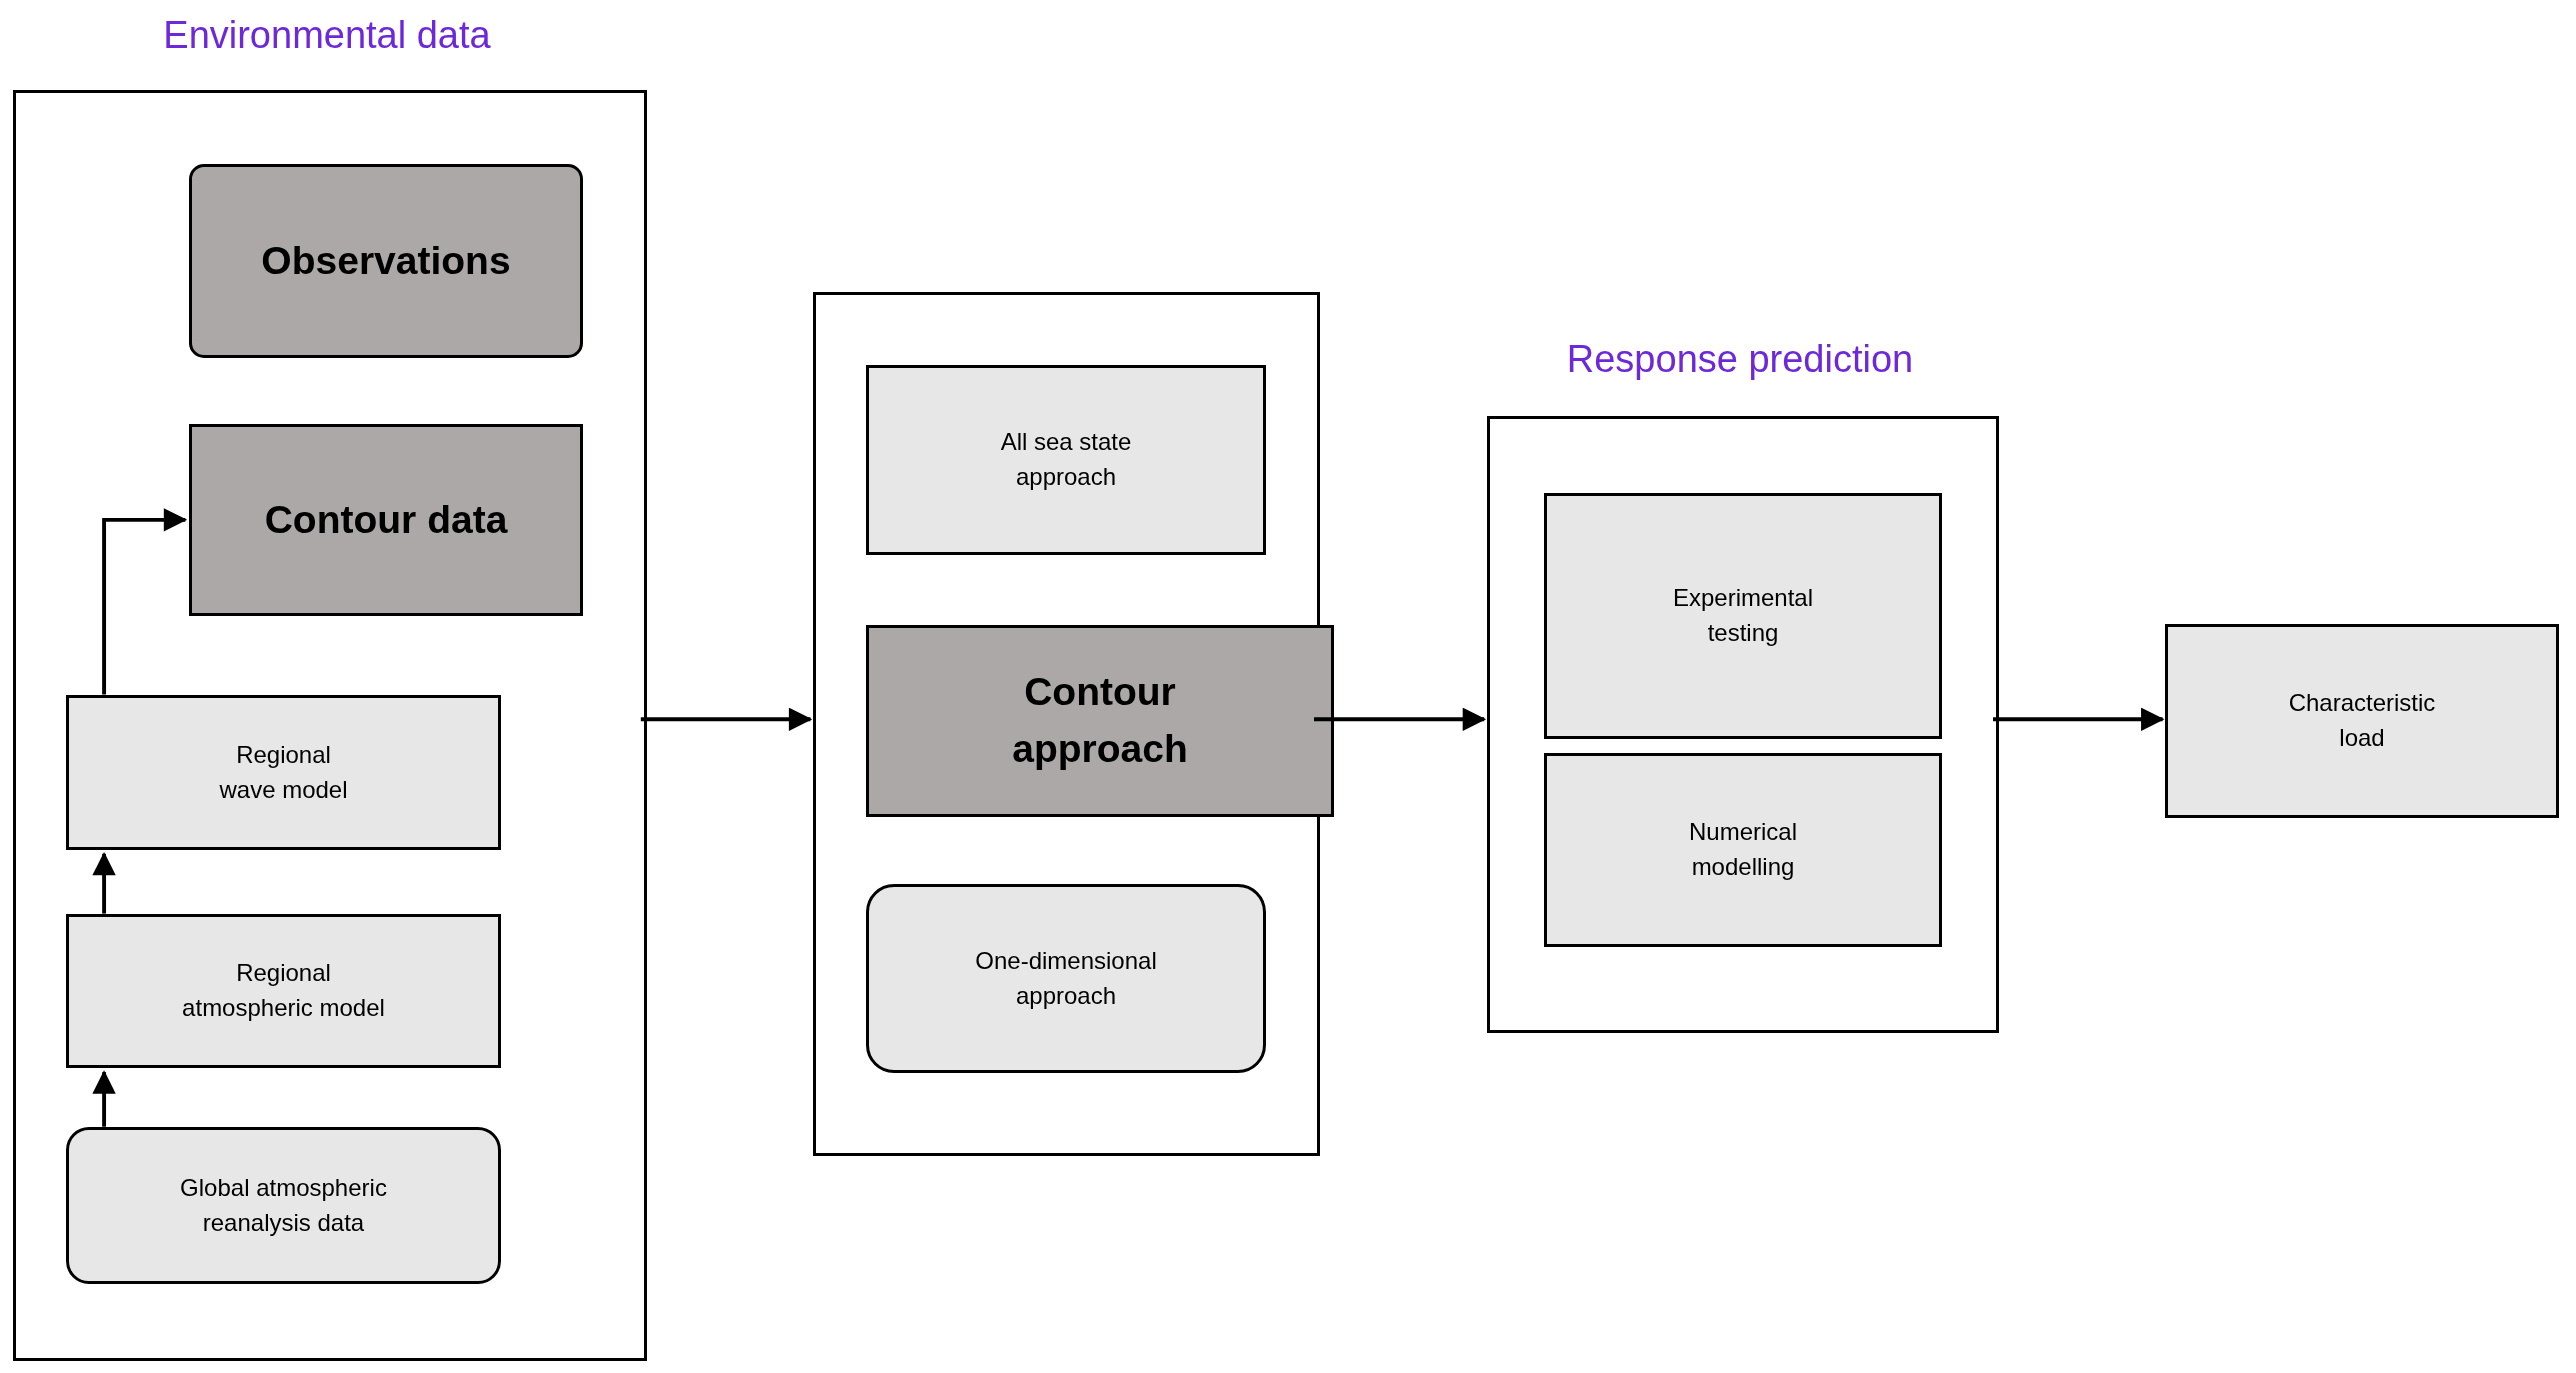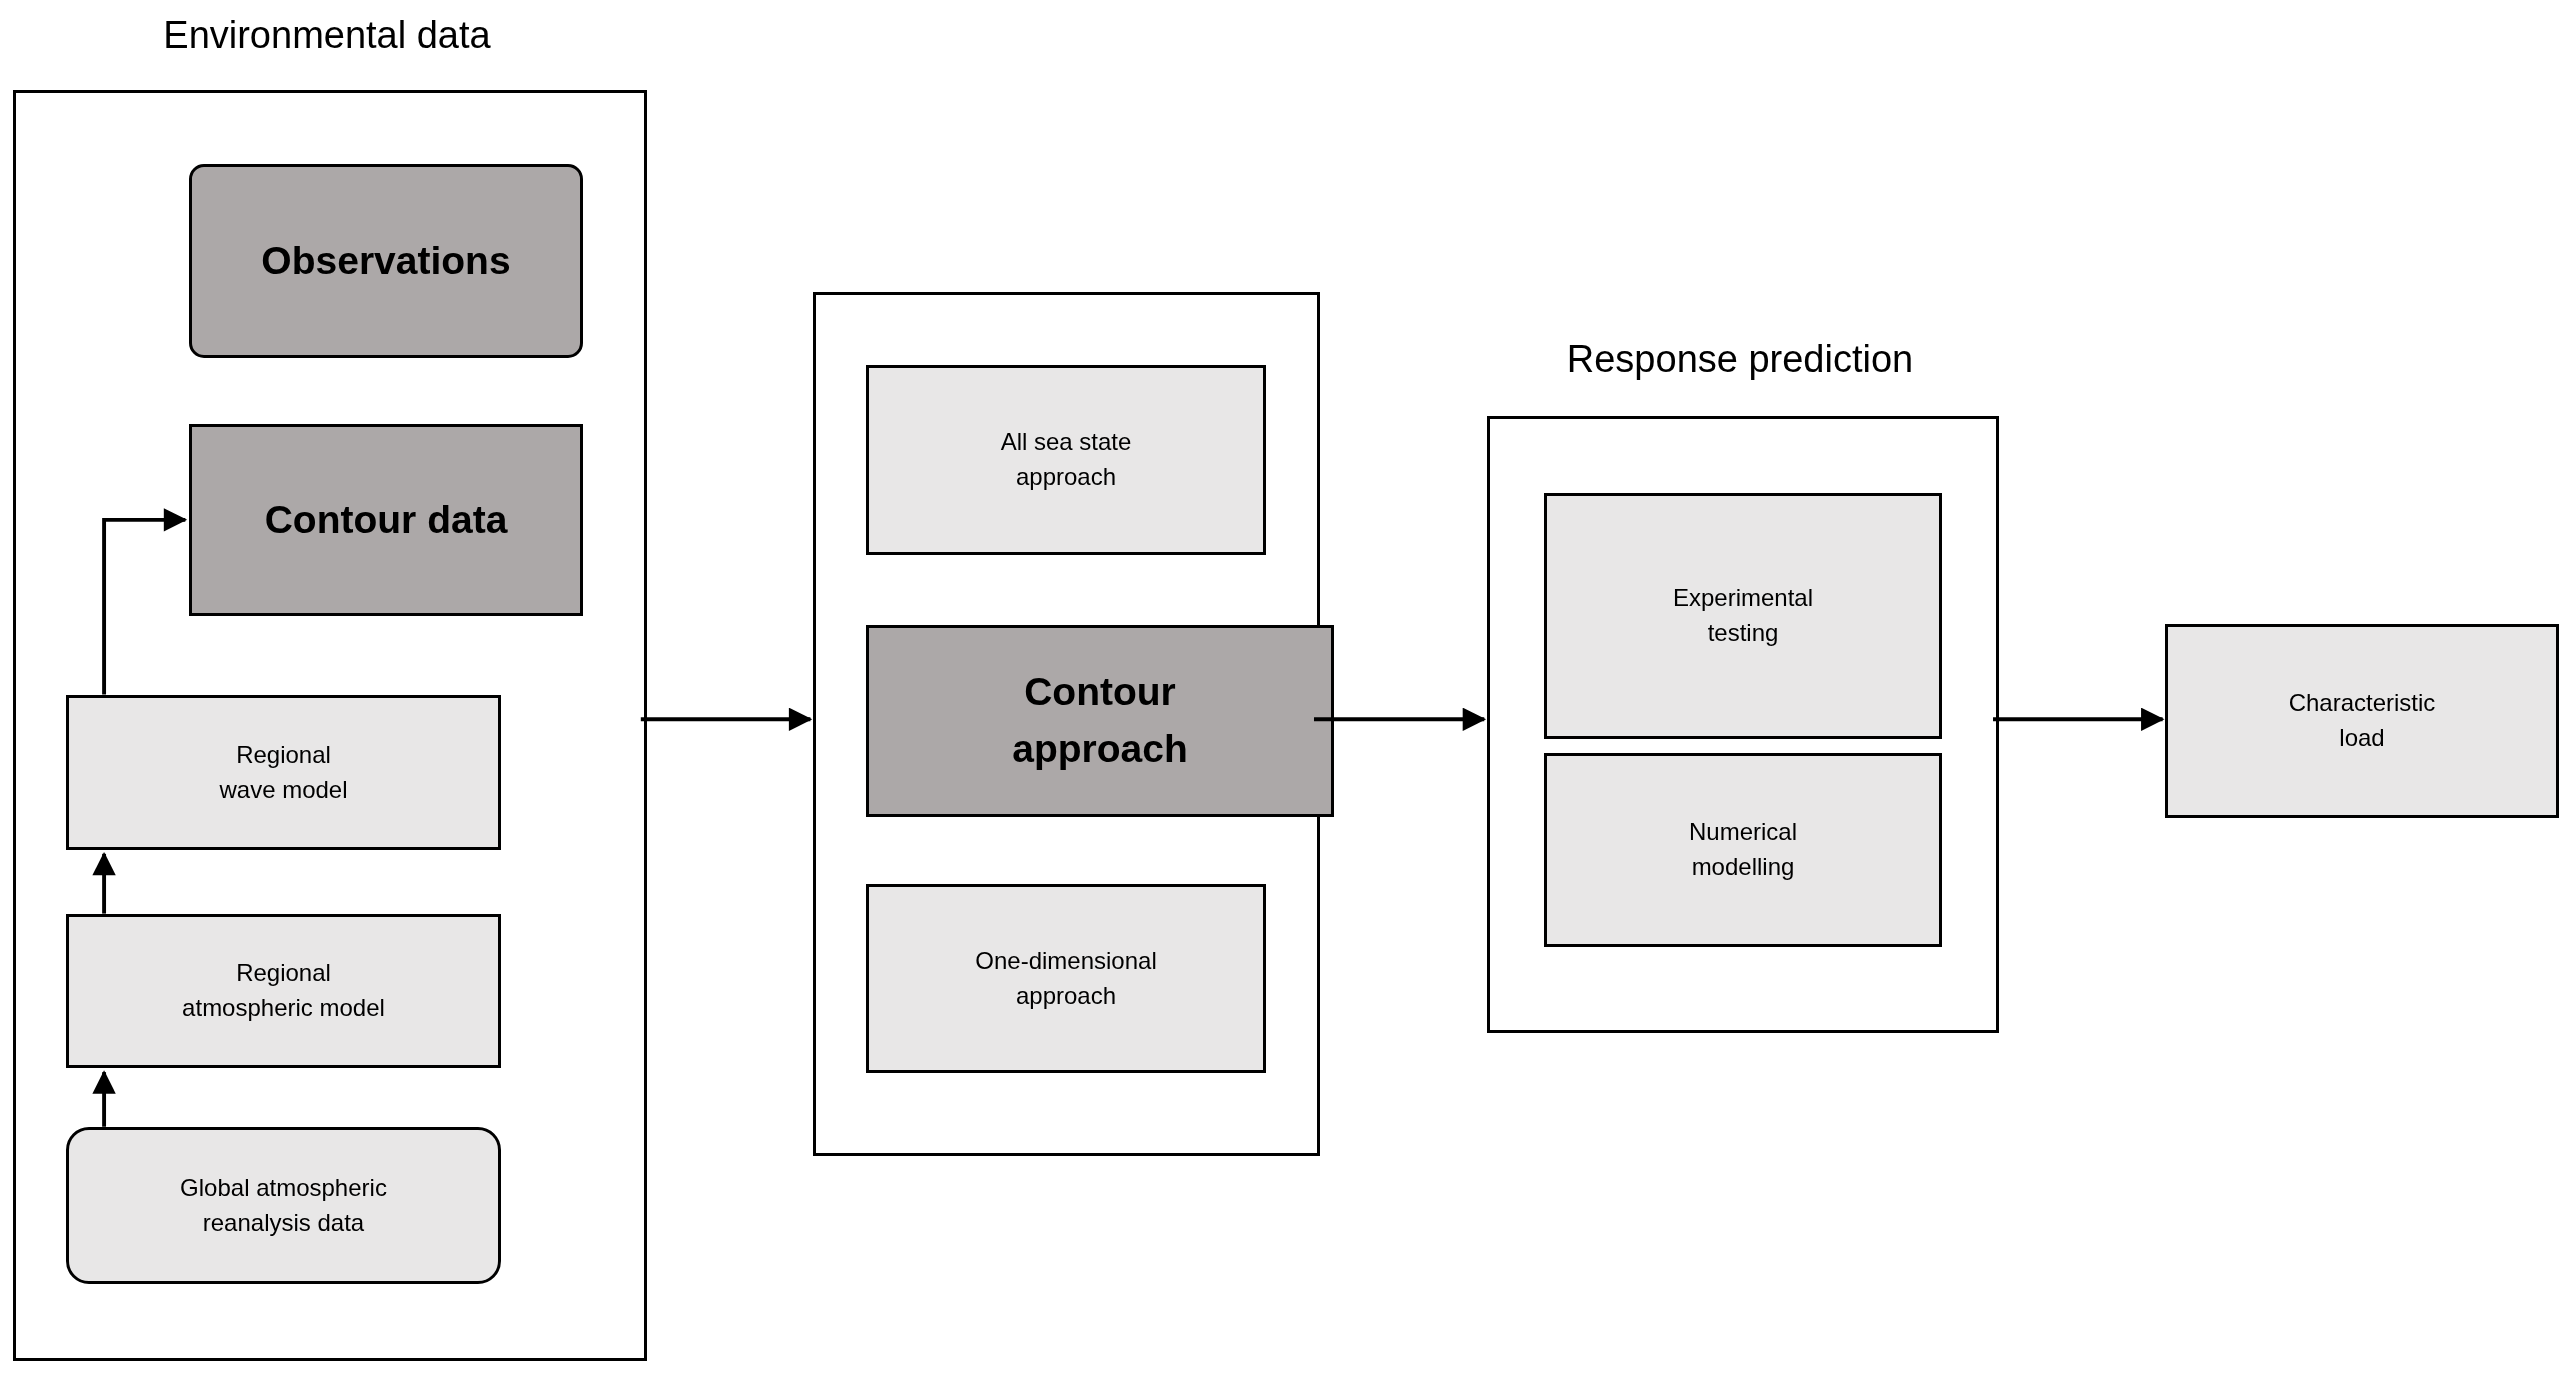--- a/index.html
+++ b/index.html
@@ -15,21 +15,21 @@
     background: var(--page-bg, #ffffff);
     overflow: hidden;
     color: #000;
   }
   .group-title {
     position: absolute;
     text-align: center;
     font-size: 38px;
     line-height: 1.22;
     white-space: pre-line;
-    color: #000000;
+    color: #6d28d9;
   }
   .group-box {
     position: absolute;
     border: 3.2px solid var(--border, #000);
     background: transparent;
   }
   .node {
     position: absolute;
     border: 3.2px solid var(--border, #000);
     display: flex;
@@ -92,21 +92,21 @@
   <div class="node light" style="left:866px; top:365px; width:400px; height:190px;">
     <span>All sea state
 approach</span>
   </div>
 
   <div class="node dark" style="left:866px; top:625px; width:468px; height:192px;">
     <span>Contour
 approach</span>
   </div>
 
-  <div class="node light" style="left:866px; top:884px; width:400px; height:189px;">
+  <div class="node light" style="left:866px; top:884px; width:400px; height:189px;border-radius:28px;">
     <span>One-dimensional
 approach</span>
   </div>
 
   <div class="group-title" style="left:1545px; top:336px; width:390px;">Response prediction</div>
   <div class="group-box" style="left:1487px; top:416px; width:506px; height:611px;"></div>
 
   <div class="node light" style="left:1544px; top:493px; width:398px; height:246px;">
     <span>Experimental
 testing</span>

